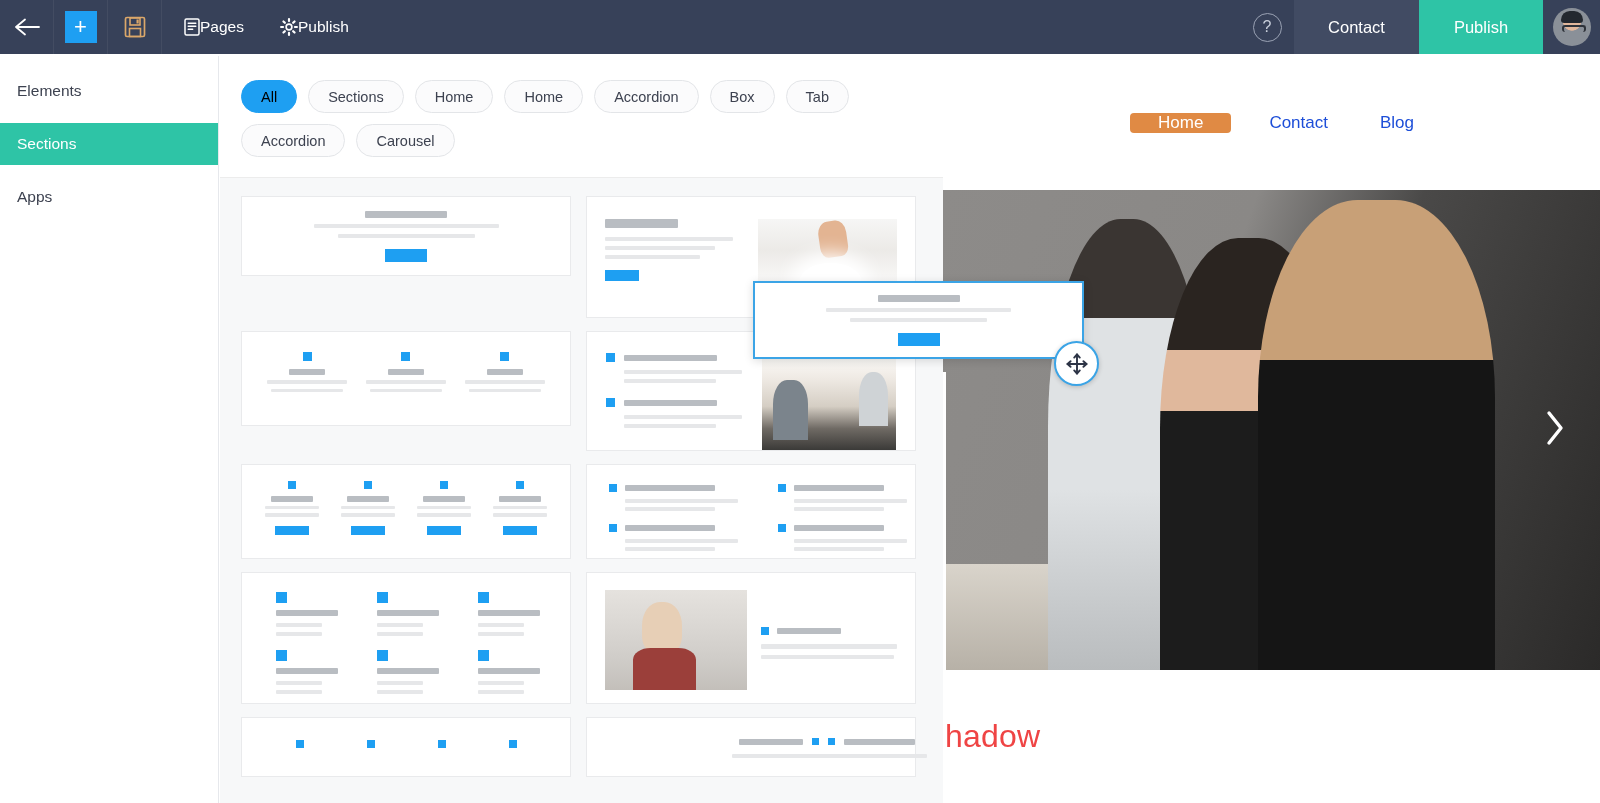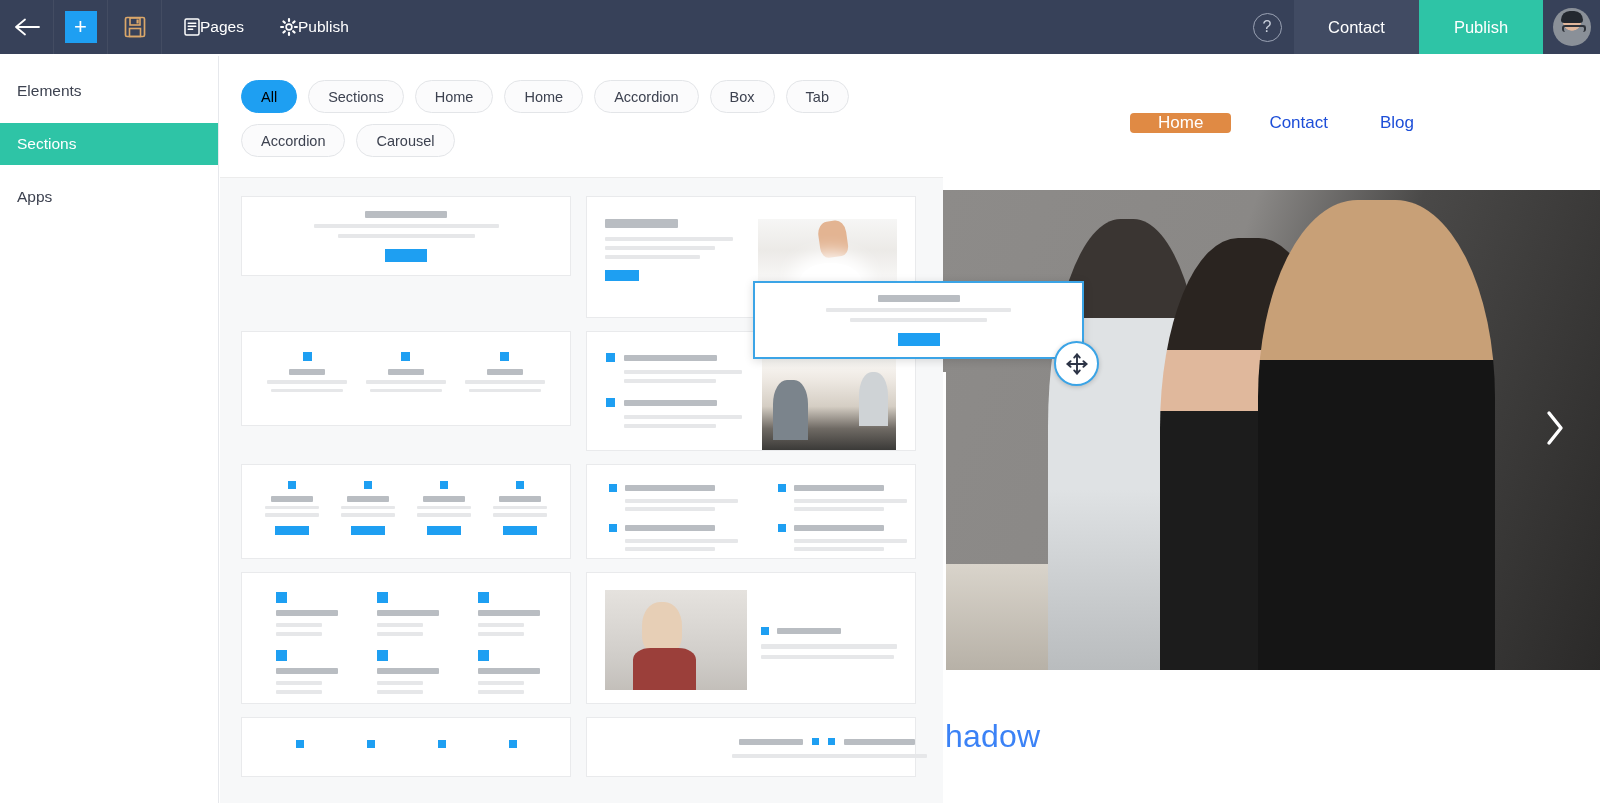--- a/index.html
+++ b/index.html
@@ -237,21 +237,21 @@
   }
   .hero-chevron {
     position: absolute; right: 34px; top: 50%; transform: translateY(-50%);
     z-index: 6; cursor: pointer;
   }
   .below-hero {
     height: 133px; background:#ffffff; position:relative;
   }
   .shadow-text {
     position:absolute; left: 2px; top: 48px;
-    font-size: 32px; color: #3b82f6; letter-spacing: .2px;
+    font-size: 32px; color: #ef4444; letter-spacing: .2px;
   }
   .preview-left-edge {
     position:absolute; left:0; top:316px; width:3px; height:431px;
     background:#ffffff;
   }
 
   
   .ghost {
     position: absolute;
     left: 753px; top: 281px;

